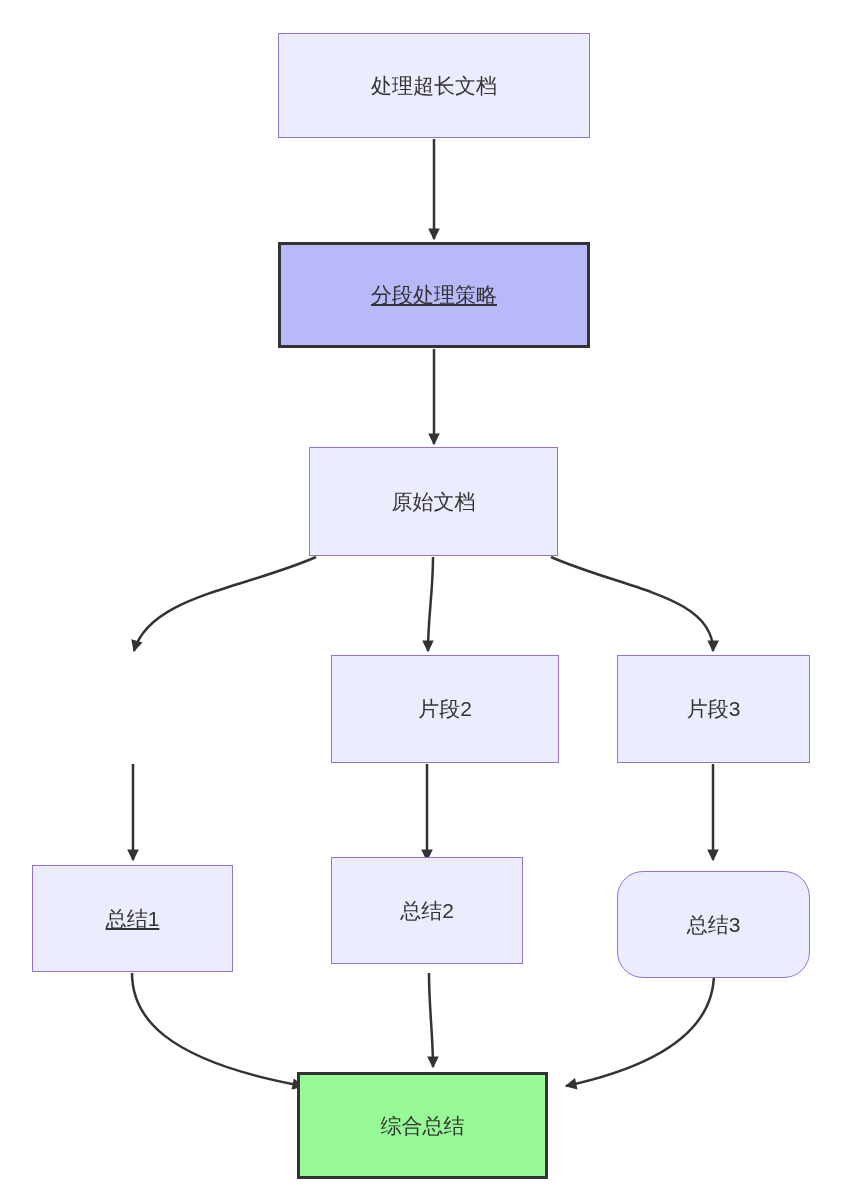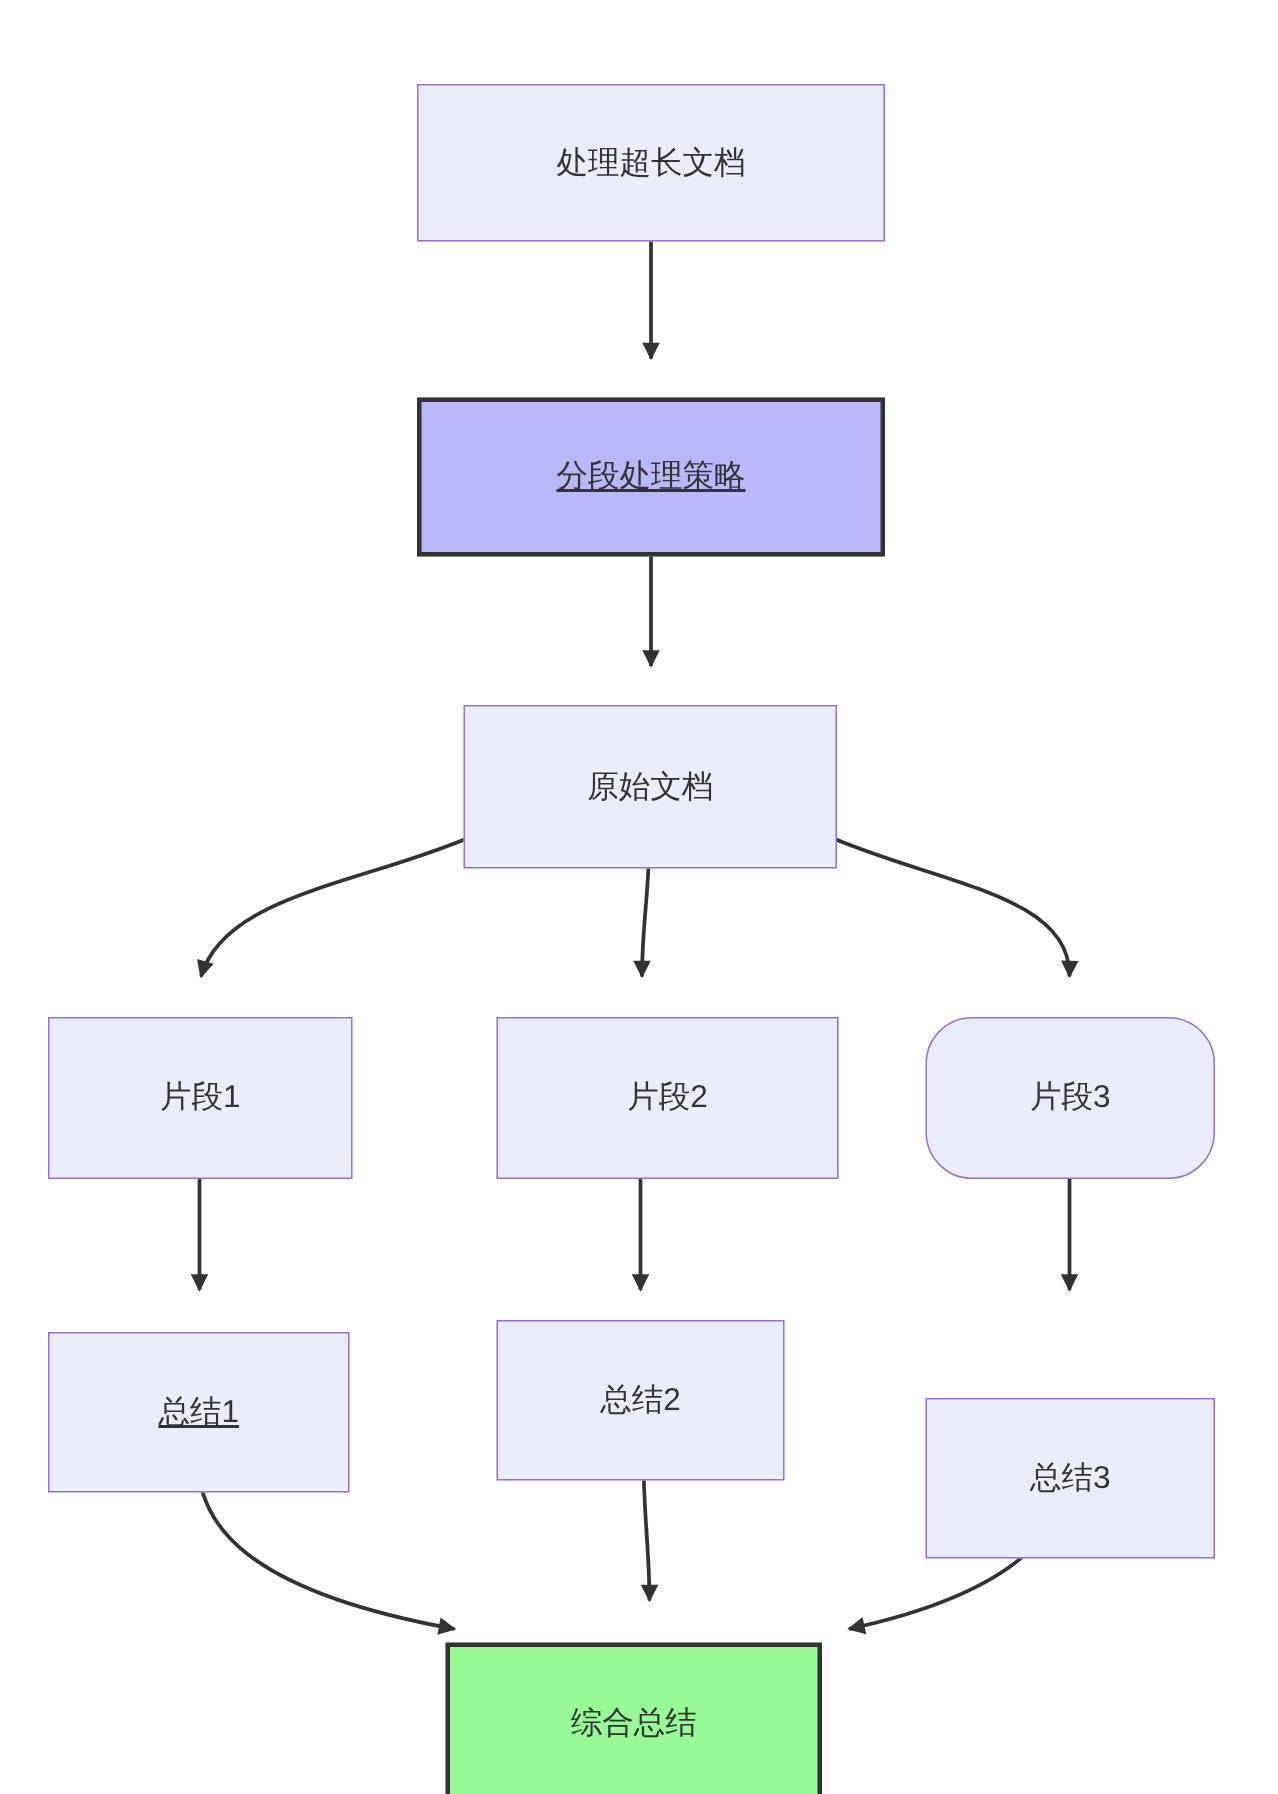--- a/index.html
+++ b/index.html
@@ -26,21 +26,20 @@
   .node {
     position: absolute;
     box-sizing: border-box;
     display: flex;
     align-items: center;
     justify-content: center;
     text-align: left;
     font-size: 21px;
     line-height: 1.3;
     color: var(--text, #333333);
-    margin-top: 23px;
   }
   .node.default {
     background: var(--node-default-fill, #ECECFF);
     border: 1.5px solid var(--node-default-border, #9370DB);
   }
   .node.emphasis {
     background: var(--node-emphasis-fill, #b9b9f9);
     border: 3px solid var(--node-emphasis-border, #333333);
   }
   .node.result {
@@ -78,41 +77,38 @@
   </div>
 
   <div class="node emphasis" style="left:278px; top:242px; width:312px; height:106px;text-decoration:underline;">
     <span class="node-label">分段处理策略</span>
   </div>
 
   <div class="node default" style="left:309px; top:447px; width:249px; height:109px;">
     <span class="node-label">原始文档</span>
   </div>
 
-  <div class="node default" style="left:32px; top:655px; width:203px; height:108px;">
-    <span class="node-label">片段1</span>
-  </div>
 
   <div class="node default" style="left:331px; top:655px; width:228px; height:108px;">
     <span class="node-label">片段2</span>
   </div>
 
-  <div class="node default" style="left:617px; top:655px; width:193px; height:108px;border-radius:31px;">
+  <div class="node default" style="left:617px; top:655px; width:193px; height:108px;">
     <span class="node-label">片段3</span>
   </div>
 
   <div class="node default" style="left:32px; top:865px; width:201px; height:107px;text-decoration:underline;">
     <span class="node-label">总结1</span>
   </div>
 
   <div class="node default" style="left:331px; top:857px; width:192px; height:107px;">
     <span class="node-label">总结2</span>
   </div>
 
-  <div class="node default" style="left:617px; top:909px; width:193px; height:107px;">
+  <div class="node default" style="left:617px; top:871px; width:193px; height:107px;border-radius:26px;">
     <span class="node-label">总结3</span>
   </div>
 
   <div class="node result" style="left:297px; top:1072px; width:251px; height:107px;">
     <span class="node-label">综合总结</span>
   </div>
 
 </div>
 
 </body></html>

